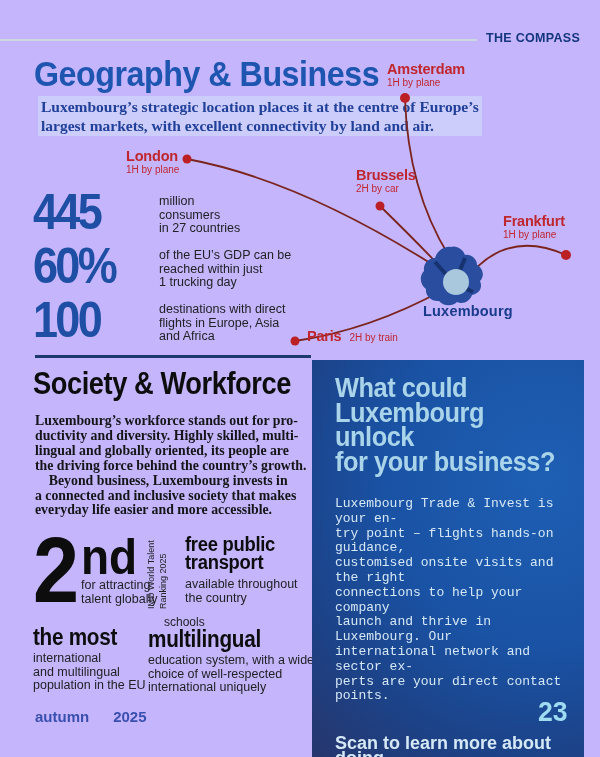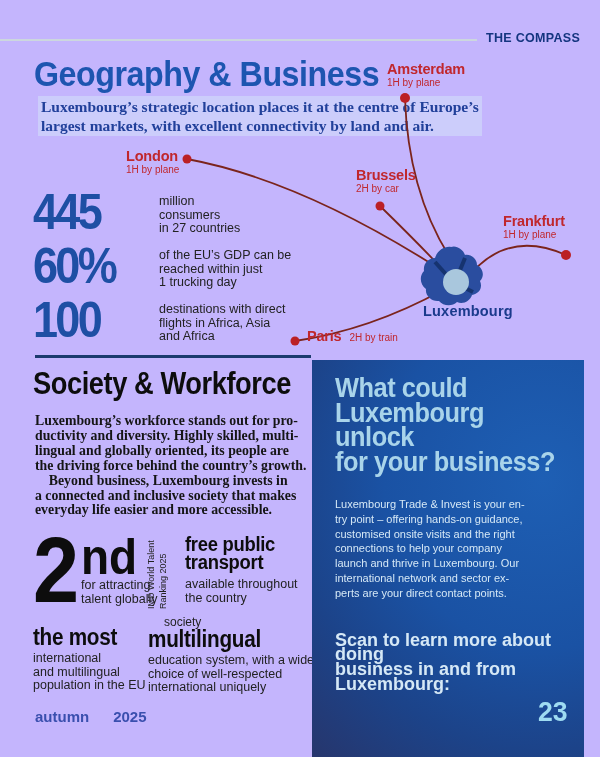--- a/index.html
+++ b/index.html
@@ -69,21 +69,21 @@
 
   
   .footer{left:35px;top:708px;font-size:15px;font-weight:bold;color:#3a4fae;display:flex;gap:24px;}
 
   
   .panel{left:312px;top:360px;width:272px;height:397px;
          background:radial-gradient(130% 95% at 85% 30%, #1e5fb4 0%, #1a52a4 45%, #1c4389 72%, #27356b 100%);}
   .panel-inner{position:absolute;left:23px;top:16px;width:245px;}
   .panel-title{font-size:27px;line-height:24.5px;font-weight:bold;color:#a9d4ea;
                transform:scaleX(.94);transform-origin:0 0;letter-spacing:-.5px;}
-  .panel-body{margin-top:23px;font-size:11px;line-height:14.8px;color:#d5e8f6;}
+  .panel-body{margin-top:23px;font-size:13px;line-height:14.8px;color:#d5e8f6;font-family:Liberation Mono, monospace;}
   .panel-cta{margin-top:32px;font-size:18px;line-height:14.8px;font-weight:bold;color:#d5e8f6;}
   .page-num{position:absolute;left:226px;top:336px;font-size:28px;font-weight:bold;color:#9fdcf2;
             transform:scaleX(.95);transform-origin:0 0;}
 </style>
 </head>
 <body>
 
 <div class="page">
 
   <div class="abs mast-rule"></div>
@@ -157,21 +157,21 @@
     <div class="stat-desc">
       <div>of the EU’s GDP can be</div>
       <div>reached within just</div>
       <div>1 trucking day</div>
     </div>
   </div>
   <div class="abs stat-row stat-100">
     <div class="stat-num">100</div>
     <div class="stat-desc">
       <div>destinations with direct</div>
-      <div>flights in Africa, Asia</div>
+      <div>flights in Europe, Asia</div>
       <div>and Africa</div>
     </div>
   </div>
 
   <div class="abs divider"></div>
 
   <div class="abs soc-title">Society &amp; Workforce</div>
   <div class="abs soc-par">
     <div>Luxembourg’s workforce stands out for pro-</div>
     <div>ductivity and diversity. Highly skilled, multi-</div>
@@ -211,21 +211,21 @@
   <div class="abs fact-pop">
     <div class="fact-title2">the most</div>
     <div class="fact-desc2">
       <div>international</div>
       <div>and multilingual</div>
       <div>population in the EU</div>
     </div>
   </div>
 
   <div class="abs fact-edu">
-    <div class="edu-q">society</div>
+    <div class="edu-q">schools</div>
     <div class="fact-title2">multilingual</div>
     <div class="fact-desc2">
       <div>education system, with a wide</div>
       <div>choice of well-respected</div>
       <div>international uniquely</div>
     </div>
   </div>
 
   <div class="abs footer">
     <span>autumn</span>
@@ -234,21 +234,21 @@
 
   <div class="abs panel">
     <div class="panel-inner">
       <div class="panel-title">
         <div>What could</div>
         <div>Luxembourg unlock</div>
         <div>for your business?</div>
       </div>
       <div class="panel-body">
         <div>Luxembourg Trade &amp; Invest is your en-</div>
-        <div>try point – offering hands-on guidance,</div>
+        <div>try point – flights hands-on guidance,</div>
         <div>customised onsite visits and the right</div>
         <div>connections to help your company</div>
         <div>launch and thrive in Luxembourg. Our</div>
         <div>international network and sector ex-</div>
         <div>perts are your direct contact points.</div>
       </div>
       <div class="panel-cta">
         <div>Scan to learn more about doing</div>
         <div>business in and from Luxembourg:</div>
       </div>

